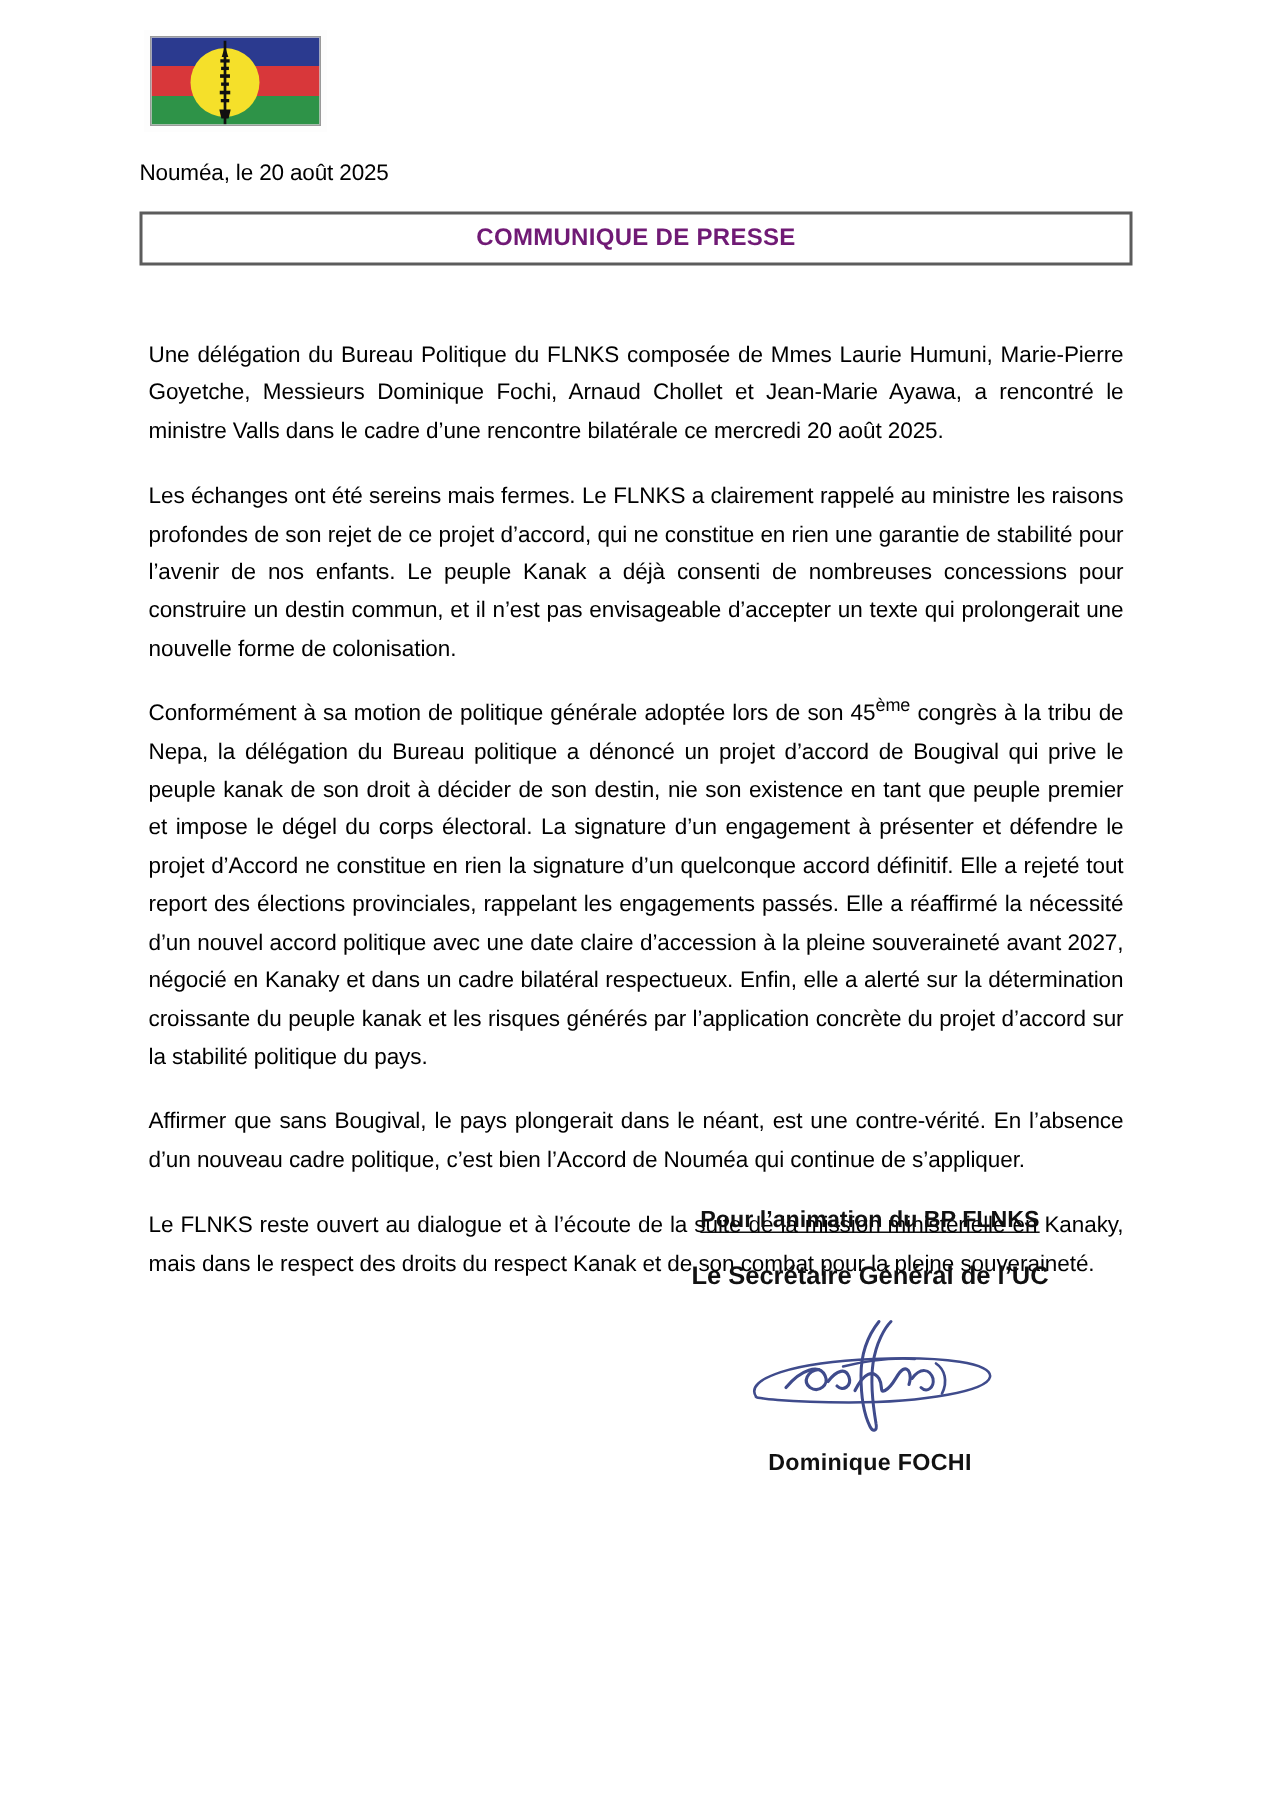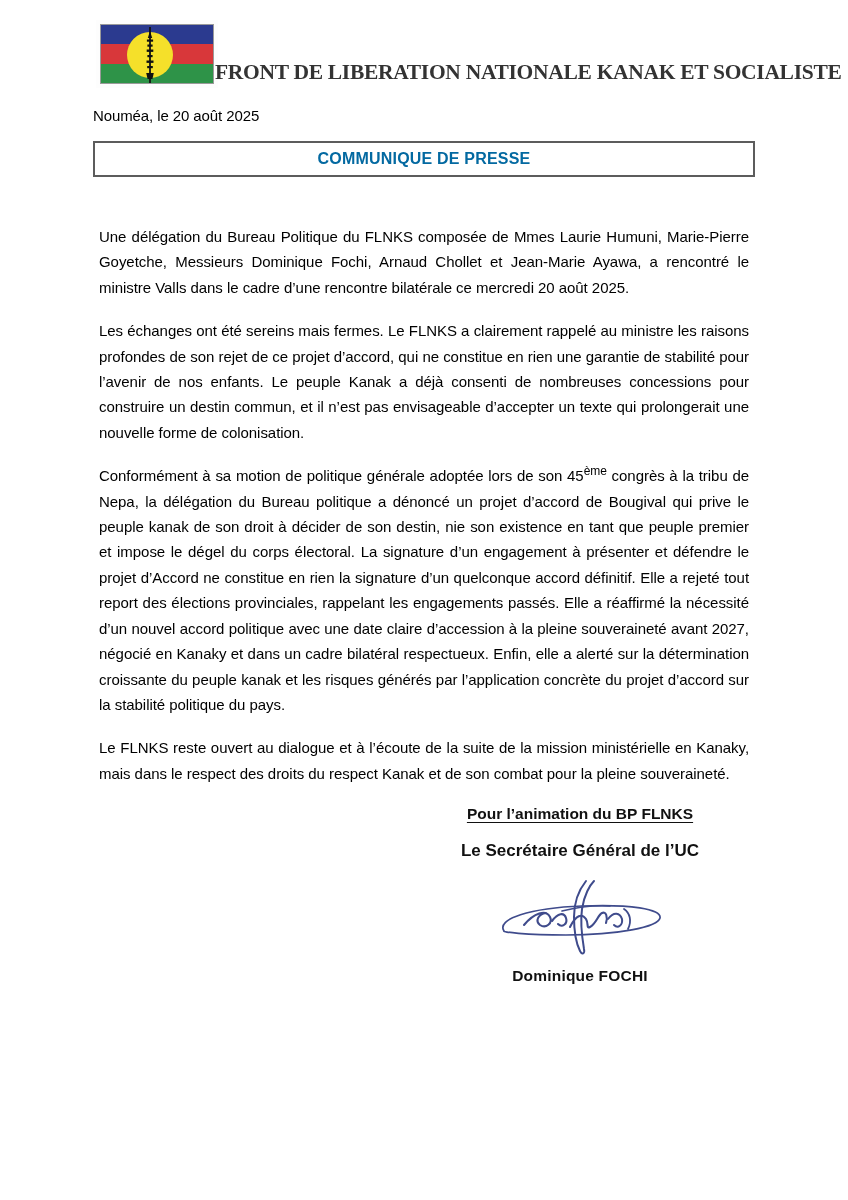--- a/index.html
+++ b/index.html
@@ -118,21 +118,21 @@
     border: 2px solid #5c5c5c;
     background: #ffffff;
     display: flex;
     align-items: center;
     justify-content: center;
   }
   .communique-title {
     font-size: 16px;
     font-weight: bold;
     letter-spacing: 0.2px;
-    color: #0369a1;
+    color: #701a75;
   }
 
   
   .body-copy {
     position: absolute;
     left: 99px;
     top: 224px;
     width: 650px;
   }
   .para {
@@ -209,39 +209,39 @@
             <rect x="1.4" y="28" width="5.2" height="2.2"></rect>
             <rect x="0.5" y="33.5" width="7" height="2.4"></rect>
             <rect x="1.2" y="39" width="5.6" height="2.2"></rect>
             <path d="M0.2 46 L7.8 46 L6.4 52 L1.6 52 Z"></path>
           </g>
         </svg>
       </div>
     </div>
   </div>
 
-  <div class="org-title">FRONT DE LIBERATION NATIONALE KANAK ET SOCIALISTE</div>
 </div>
 
 <div class="subhead">
   <div class="place-date">Nouméa, le 20 août 2025</div>
 </div>
 
 <div class="communique-box">
   <div class="communique-title">COMMUNIQUE DE PRESSE</div>
 </div>
 
 <div class="body-copy">
 
   <p class="para">Une délégation du Bureau Politique du FLNKS composée de Mmes Laurie Humuni, Marie-Pierre Goyetche, Messieurs Dominique Fochi, Arnaud Chollet et Jean-Marie Ayawa, a rencontré le ministre Valls dans le cadre d’une rencontre bilatérale ce mercredi 20 août 2025.</p>
 
   <p class="para">Les échanges ont été sereins mais fermes. Le FLNKS a clairement rappelé au ministre les raisons profondes de son rejet de ce projet d’accord, qui ne constitue en rien une garantie de stabilité pour l’avenir de nos enfants. Le peuple Kanak a déjà consenti de nombreuses concessions pour construire un destin commun, et il n’est pas envisageable d’accepter un texte qui prolongerait une nouvelle forme de colonisation.</p>
 
   <p class="para"><span>Conformément à sa motion de politique générale adoptée lors de son 45</span><sup>ème</sup><span> congrès à la tribu de Nepa, la délégation du Bureau politique a dénoncé un projet d’accord de Bougival qui prive le peuple kanak de son droit à décider de son destin, nie son existence en tant que peuple premier et impose le dégel du corps électoral. La signature d’un engagement à présenter et défendre le projet d’Accord ne constitue en rien la signature d’un quelconque accord définitif. Elle a rejeté tout report des élections provinciales, rappelant les engagements passés. Elle a réaffirmé la nécessité d’un nouvel accord politique avec une date claire d’accession à la pleine souveraineté avant 2027, négocié en Kanaky et dans un cadre bilatéral respectueux. Enfin, elle a alerté sur la détermination croissante du peuple kanak et les risques générés par l’application concrète du projet d’accord sur la stabilité politique du pays.</span></p>
 
+  <p class="para">Affirmer que sans Bougival, le pays plongerait dans le néant, est une contre-vérité. En l’absence d’un nouveau cadre politique, c’est bien l’Accord de Nouméa qui continue de s’appliquer.</p>
 
   <p class="para">Le FLNKS reste ouvert au dialogue et à l’écoute de la suite de la mission ministérielle en Kanaky, mais dans le respect des droits du respect Kanak et de son combat pour la pleine souveraineté.</p>
 </div>
 
 <div class="sign-block">
   <div class="sign-for">Pour l’animation du BP FLNKS</div>
 
   <div class="sign-role">Le Secrétaire Général de l’UC</div>
 
   <div class="signature-mark">

